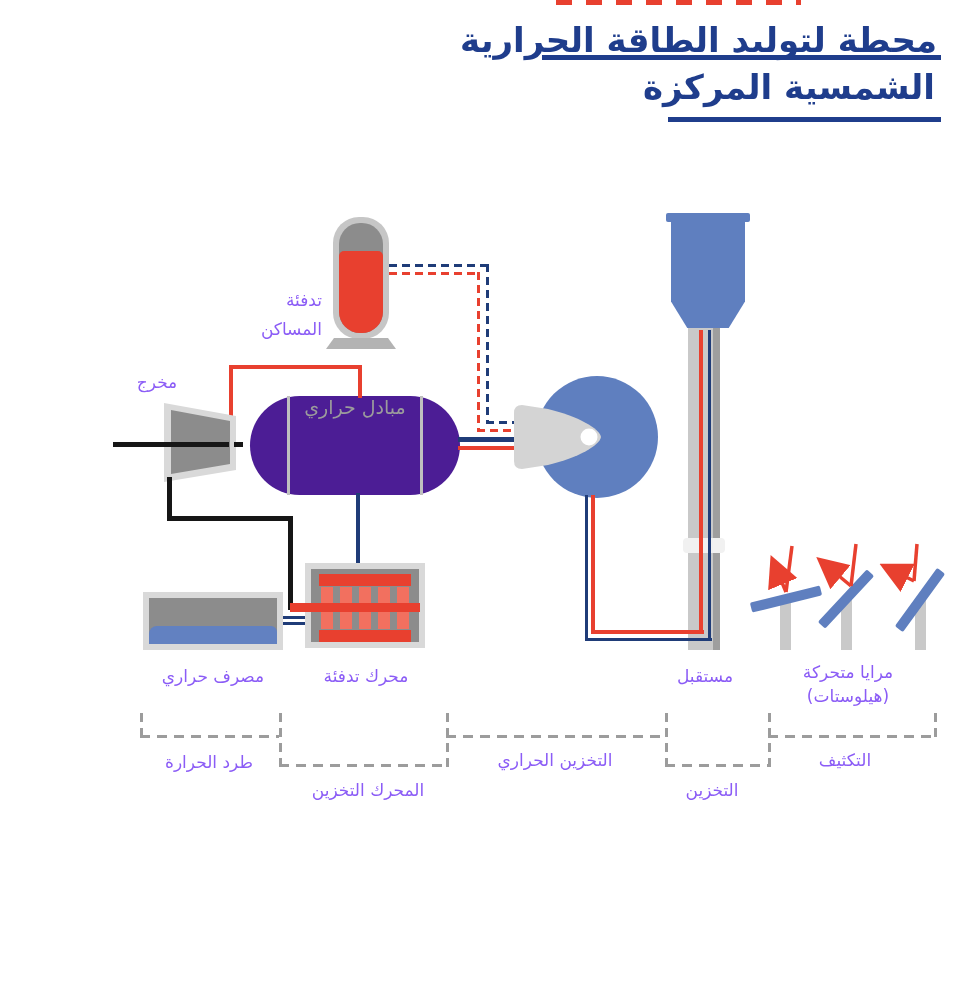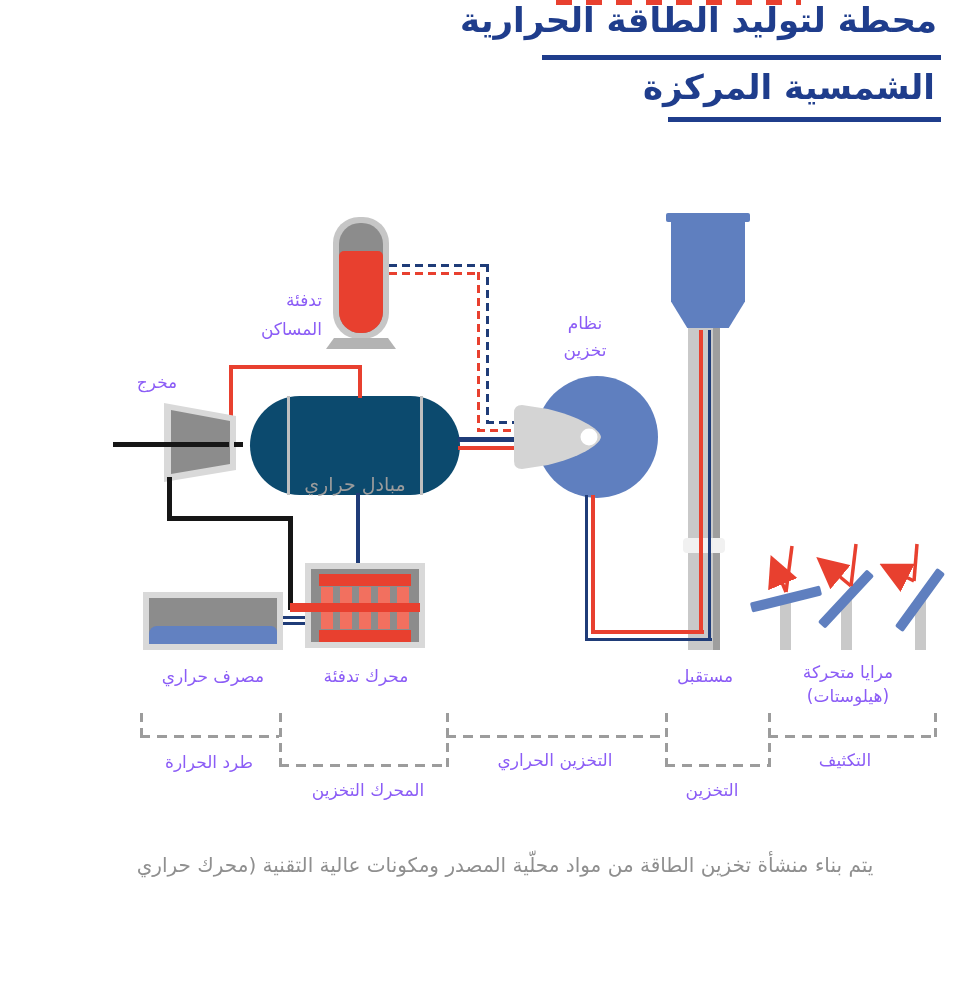--- a/index.html
+++ b/index.html
@@ -18,45 +18,41 @@
   .dv-navy{background:repeating-linear-gradient(180deg,#1F3C78 0 8px,transparent 8px 13px)}
   .bh{height:3px;background:repeating-linear-gradient(90deg,#9C9C9C 0 10px,transparent 10px 17px)}
   .bv{width:3px;background:repeating-linear-gradient(180deg,#9C9C9C 0 9px,transparent 9px 15px)}
   .post{width:11px;height:52px;background:#C9C9C9}
   .mirror{width:72px;height:10px;background:#5F7FBF;border-radius:2px}
   .frame{background:#D9D9D9}
   .innerbox{background:#8C8C8C}
   #sun{width:130px;height:130px;border-radius:50%;background:#F0837B;
        display:flex;align-items:center;justify-content:center}
   #sun span{color:#9A6A64;font-size:17px}
-  #exchanger{width:210px;height:99px;border-radius:50px;background:#0c4a6e;
-             display:flex;align-items:flex-end;justify-content:center}
+  #exchanger{width:210px;height:99px;border-radius:50px;background:#4c1d95;
+             display:flex;align-items:flex-start;justify-content:center}
   #exchanger .cap-line{position:absolute;top:0;width:3px;height:99px;background:#BFBFBF}
   #exchanger span{color:#9C9C9C;font-size:19px;direction:rtl}
   .para{color:#8F8F8F;font-size:20px;line-height:35px;direction:rtl;text-align:center}
 </style>
 </head>
 <body>
 
 <div id="canvas">
 
   <div class="a" style="left:556px;top:0;width:245px;height:5px;
               background:repeating-linear-gradient(90deg,#E8402F 0 16px,transparent 16px 30px)"></div>
 
-  <div class="a title" style="right:38px;top:0">محطة لتوليد الطاقة الحرارية</div>
+  <div class="a title" style="right:38px;top:20px">محطة لتوليد الطاقة الحرارية</div>
   <div class="a rule" style="left:542px;top:55px;width:399px"></div>
   <div class="a title" style="right:40px;top:67px">الشمسية المركزة</div>
   <div class="a rule" style="left:668px;top:117px;width:273px"></div>
 
 
   <div class="a" style="left:536px;top:376px;width:122px;height:122px;border-radius:50%;background:#5F7FBF"></div>
-  <div class="a lbl" style="left:530px;top:310px;width:110px;line-height:27px">
-    <div>نظام</div>
-    <div>تخزين</div>
-  </div>
 
   <div class="a" style="left:666px;top:213px;width:84px;height:9px;background:#5F7FBF;border-radius:2px"></div>
   <div class="a" style="left:671px;top:222px;width:74px;height:106px;background:#5F7FBF;
               clip-path:polygon(0 0,100% 0,100% 75%,78% 100%,22% 100%,0 75%)"></div>
   <div class="a" style="left:688px;top:328px;width:32px;height:322px;background:#C9C9C9"></div>
   <div class="a" style="left:713px;top:328px;width:7px;height:322px;background:#9E9E9E"></div>
   <div class="a" style="left:683px;top:538px;width:42px;height:15px;background:#F1F1F1;border-radius:4px"></div>
   <div class="a pipe-red" style="left:699px;top:330px;width:4px;height:304px"></div>
   <div class="a pipe-navy" style="left:708px;top:330px;width:3px;height:311px"></div>
   <div class="a lbl" style="left:655px;top:664px;width:100px">مستقبل</div>
@@ -176,16 +172,15 @@
   <div class="a bh" style="left:768px;top:735px;width:166px"></div>
   <div class="a bv" style="left:934px;top:713px;height:25px"></div>
 
   <div class="a lbl" style="left:149px;top:750px;width:120px">طرد الحرارة</div>
   <div class="a lbl" style="left:298px;top:778px;width:140px">المحرك التخزين</div>
   <div class="a lbl" style="left:485px;top:748px;width:140px">التخزين الحراري</div>
   <div class="a lbl" style="left:662px;top:778px;width:100px">التخزين</div>
   <div class="a lbl" style="left:795px;top:748px;width:100px">التكثيف</div>
 
   <div class="a para" style="left:135px;top:848px;width:740px">
-    <div>يتم بناء منشأة تخزين الطاقة من مواد محلّية المصدر ومكونات عالية التقنية (محرك حراري</div>
   </div>
 
 </div>
 
 </body></html>

